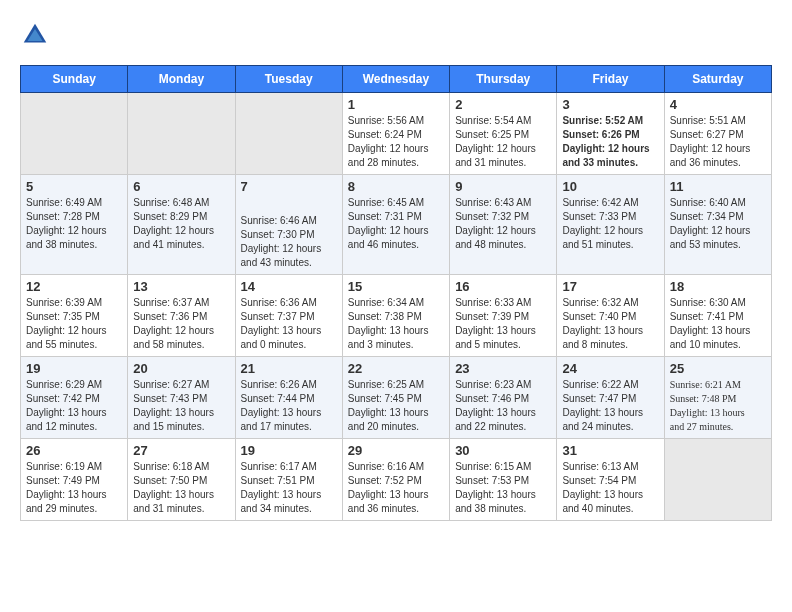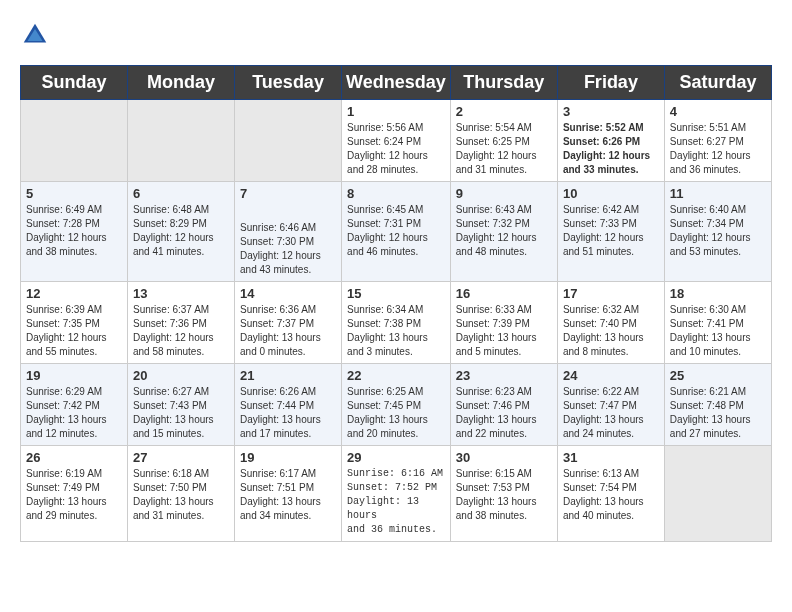--- a/index.html
+++ b/index.html
@@ -44,25 +44,25 @@
     .location {
       font-size: 16px;
       color: #555;
     }
     .calendar {
       width: 100%;
       border-collapse: collapse;
       border: 1px solid #ccc;
     }
     .calendar th {
-      background-color: #404040;
+      background-color: #3b82f6;
       color: white;
       text-align: center;
-      padding: 6px 4px;
-      font-size: 18px;
+      padding: 6px 16px;
+      font-size: 12px;
       font-weight: bold;
       border: 1px solid #1a4080;
     }
     .calendar td {
       vertical-align: top;
       border: 1px solid #ccc;
       padding: 4px 5px;
       min-height: 80px;
       width: calc(100% / 7);
     }
@@ -294,21 +294,21 @@
         </td>
         <td>
           <div class="day-number">24</div>
           <div class="day-info" style="white-space: pre-line;">Sunrise: 6:22 AM
 Sunset: 7:47 PM
 Daylight: 13 hours
 and 24 minutes.</div>
         </td>
         <td>
           <div class="day-number">25</div>
-          <div class="day-info" style="white-space: pre-line;">Sunrise: 6:21 AM
+          <div class="day-info" style="white-space: pre-line; font-family: Liberation Serif, serif;">Sunrise: 6:21 AM
 Sunset: 7:48 PM
 Daylight: 13 hours
 and 27 minutes.</div>
         </td>
       </tr>
       <tr class="week-row">
         <td>
           <div class="day-number">26</div>
           <div class="day-info" style="white-space: pre-line;">Sunrise: 6:19 AM
 Sunset: 7:49 PM
@@ -324,21 +324,21 @@
         </td>
         <td>
           <div class="day-number">19</div>
           <div class="day-info" style="white-space: pre-line;">Sunrise: 6:17 AM
 Sunset: 7:51 PM
 Daylight: 13 hours
 and 34 minutes.</div>
         </td>
         <td>
           <div class="day-number">29</div>
-          <div class="day-info" style="white-space: pre-line; font-family: Liberation Mono, monospace;">Sunrise: 6:16 AM
+          <div class="day-info" style="white-space: pre-line;">Sunrise: 6:16 AM
 Sunset: 7:52 PM
 Daylight: 13 hours
 and 36 minutes.</div>
         </td>
         <td>
           <div class="day-number">30</div>
           <div class="day-info" style="white-space: pre-line;">Sunrise: 6:15 AM
 Sunset: 7:53 PM
 Daylight: 13 hours
 and 38 minutes.</div>

